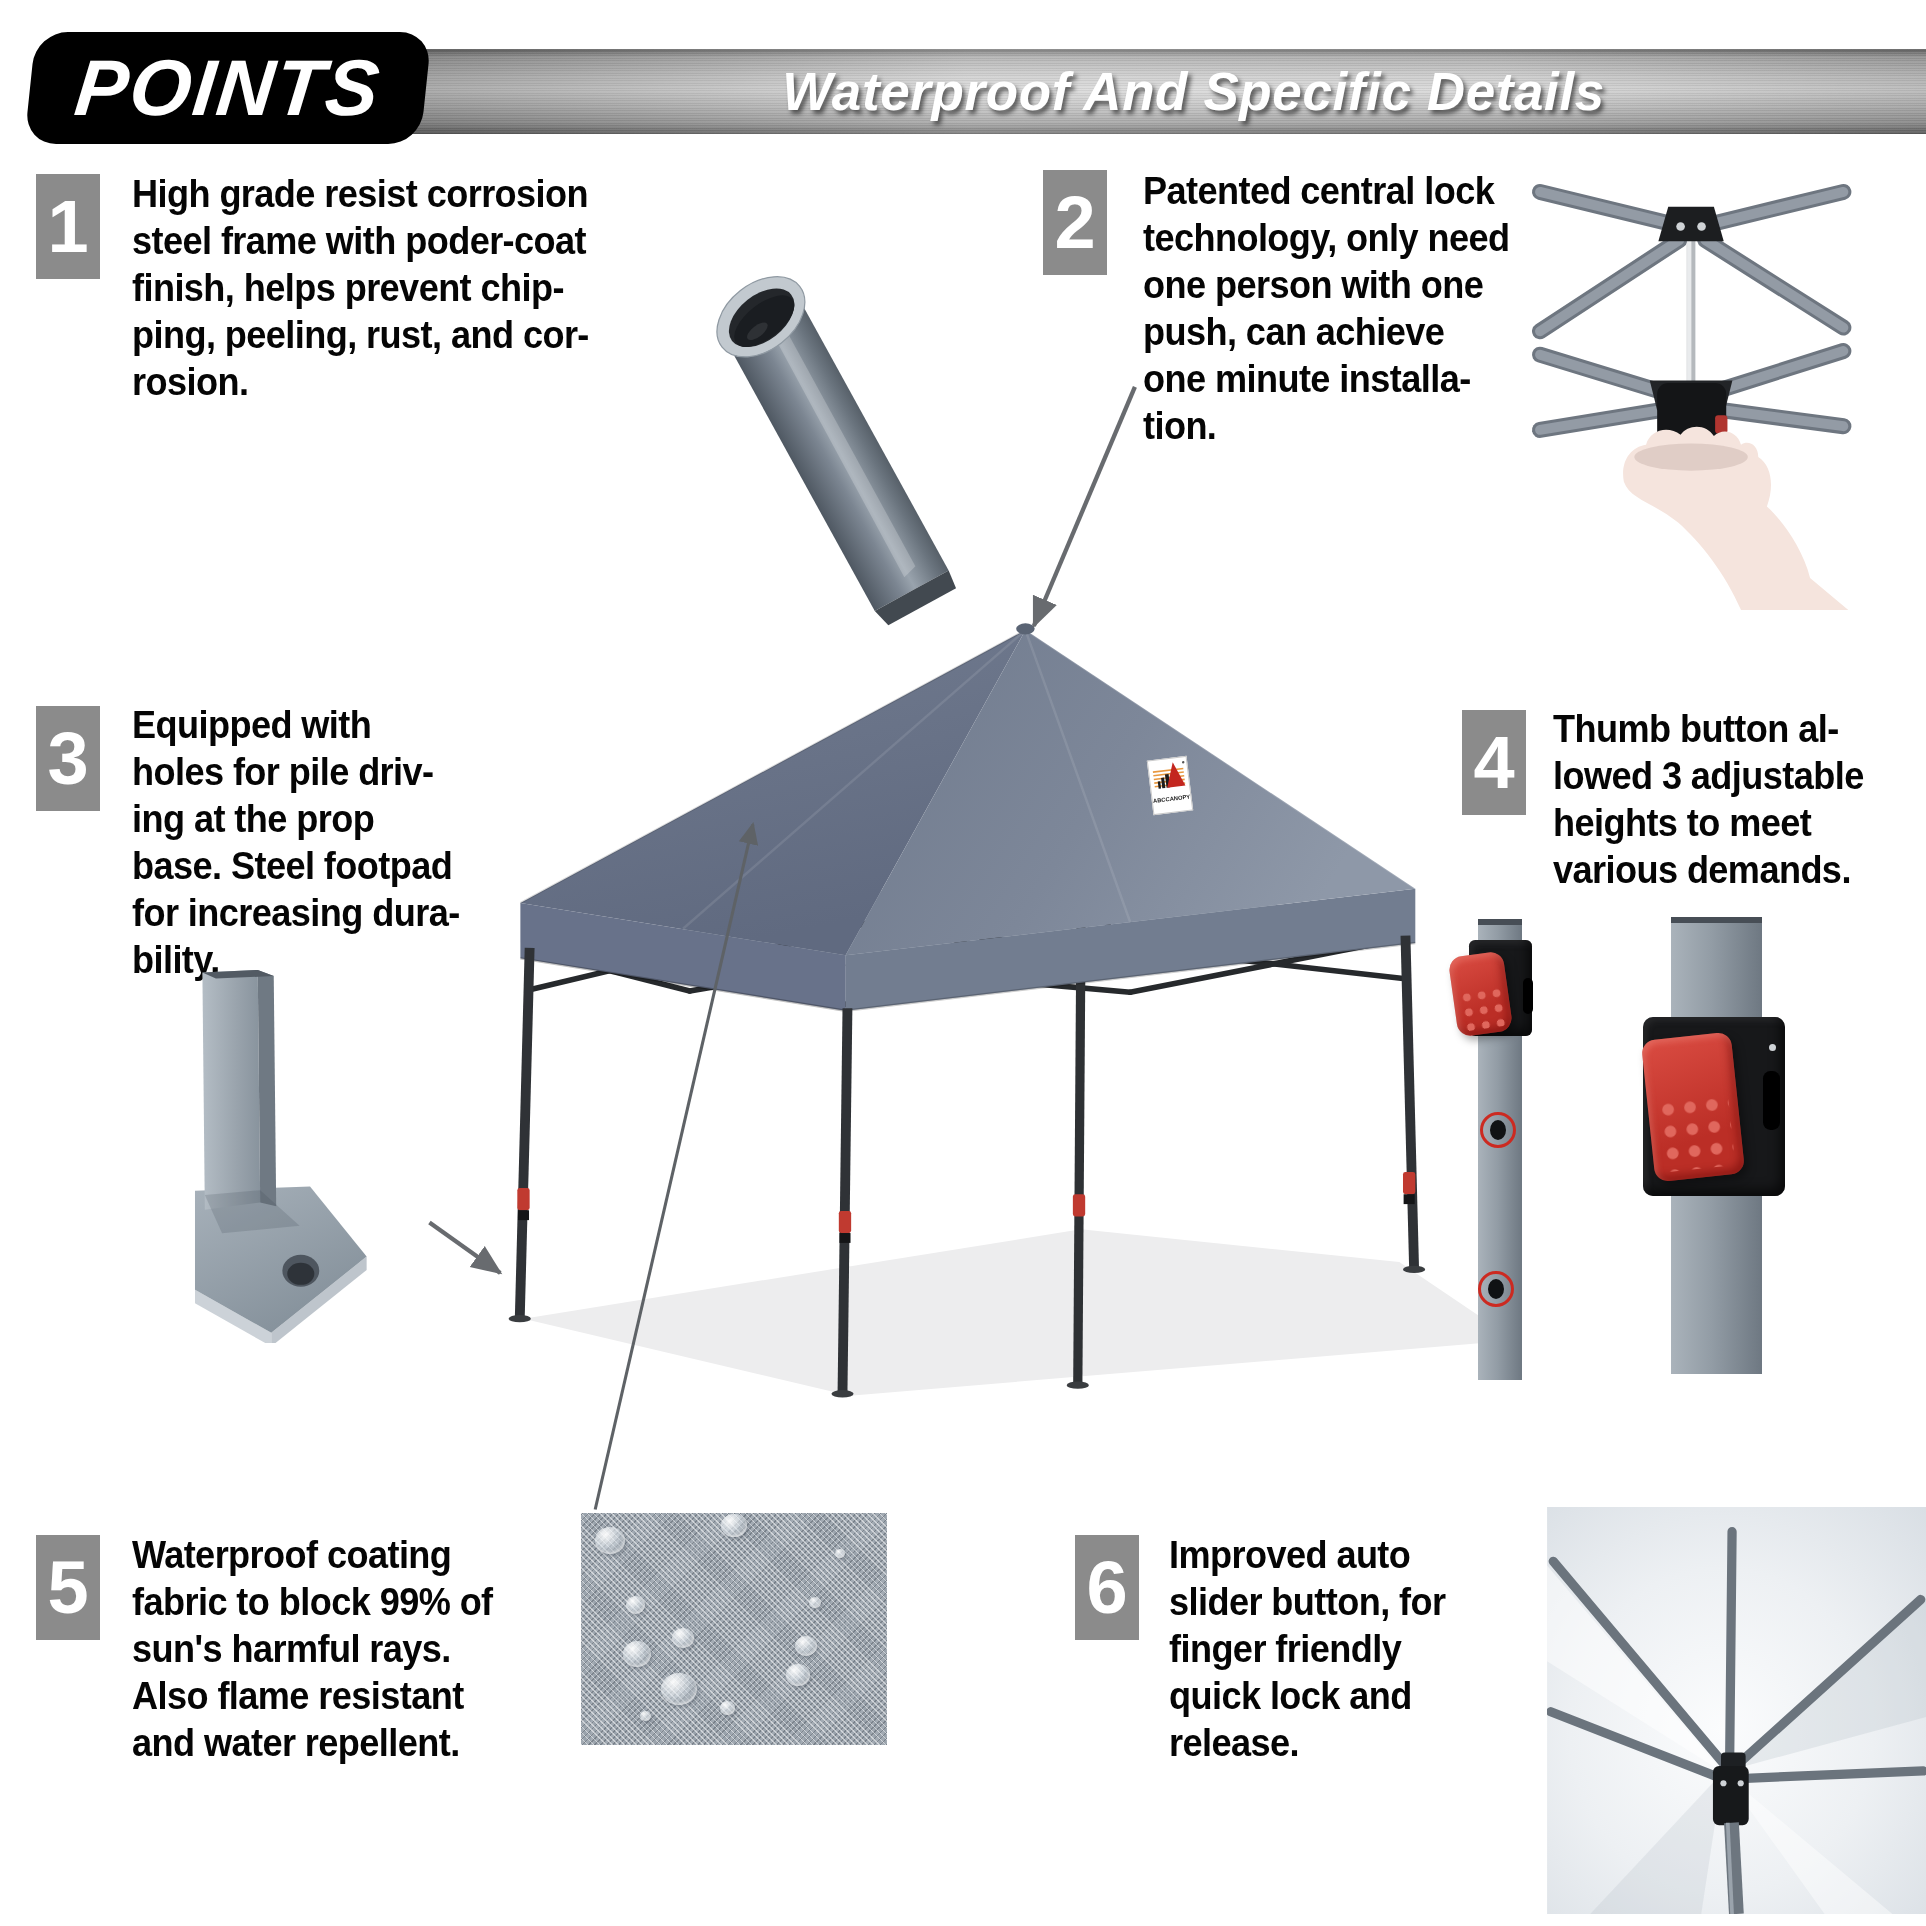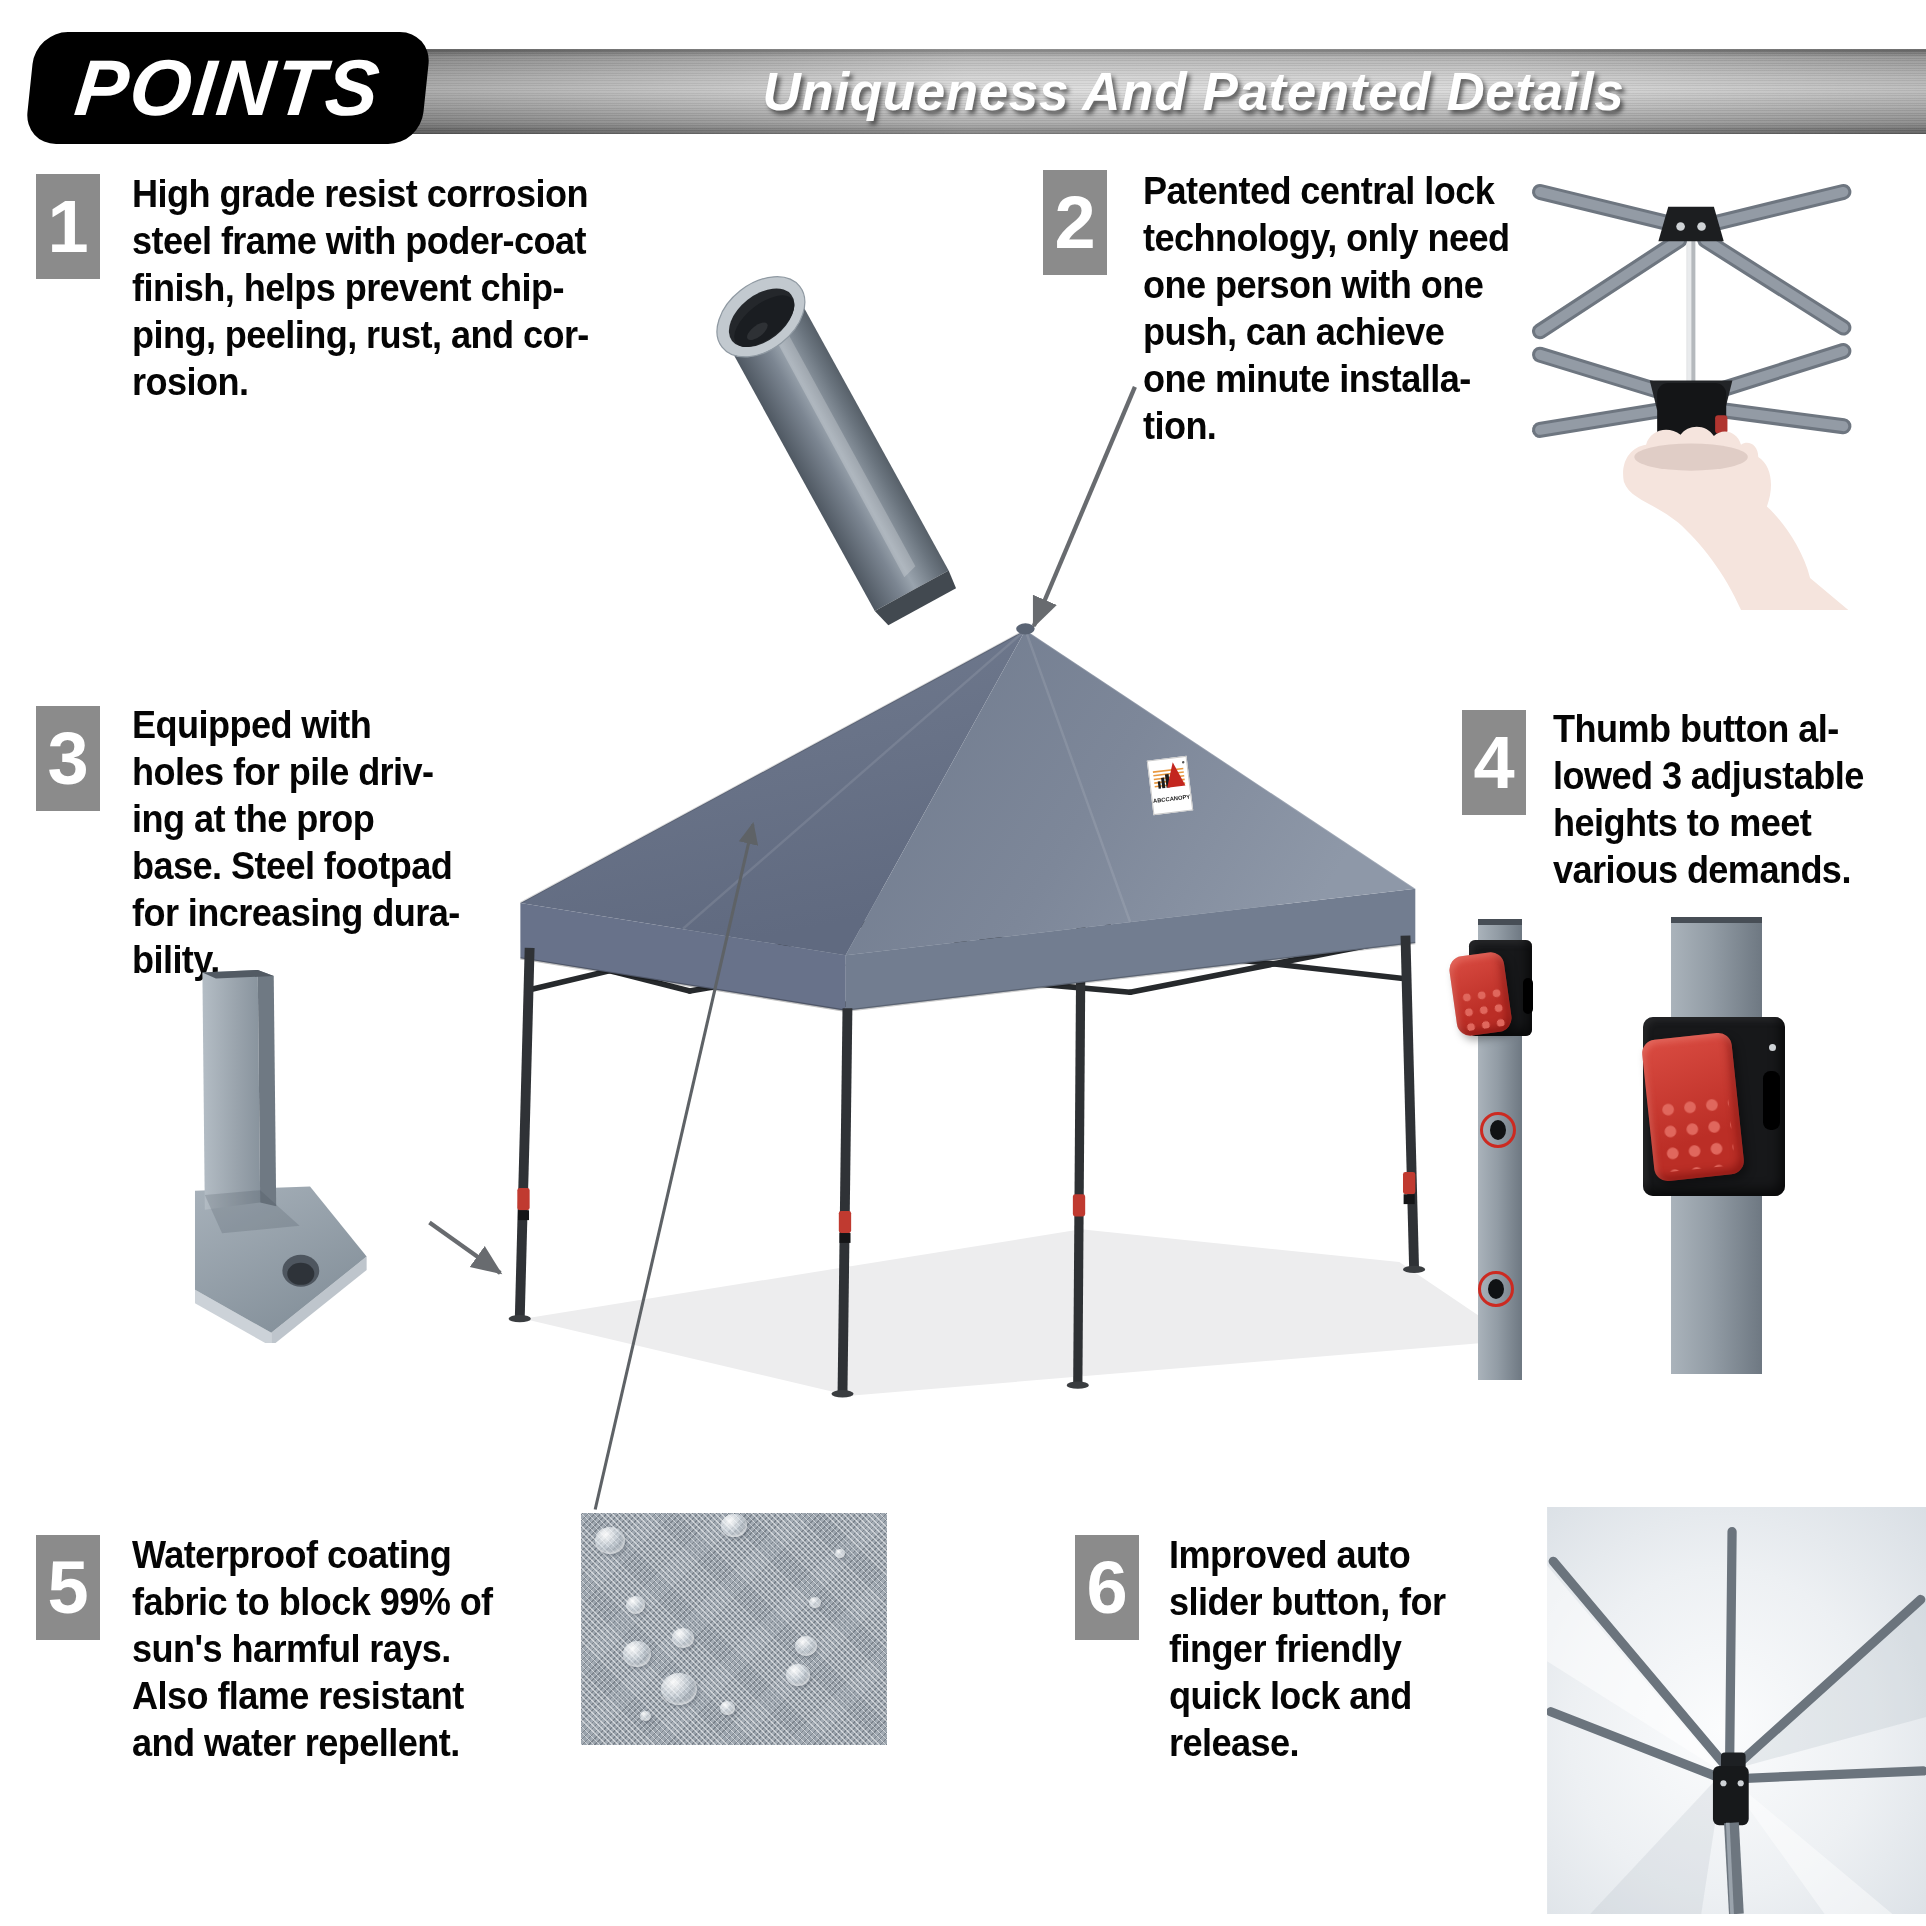--- a/index.html
+++ b/index.html
@@ -52,21 +52,21 @@
 
   
   .logo-patch{background:#fff;border:0.6px solid #c9c9c9;transform:rotate(-7deg);}
 </style>
 </head>
 <body>
 
 <div id="canvas">
 
   <div class="abs banner">
-    <div class="banner-title">Uniqueness And Patented Details</div>
+    <div class="banner-title">Waterproof And Specific Details</div>
   </div>
   <div class="abs points-badge">
     <div class="points-label">POINTS</div>
   </div>
 
   <div class="abs num-badge" style="left:36px;top:174px;">
     <span>1</span>
   </div>
   <div class="abs feat-text" style="left:132px;top:171px;width:555px;">High grade resist corrosion
 steel frame with poder-coat

